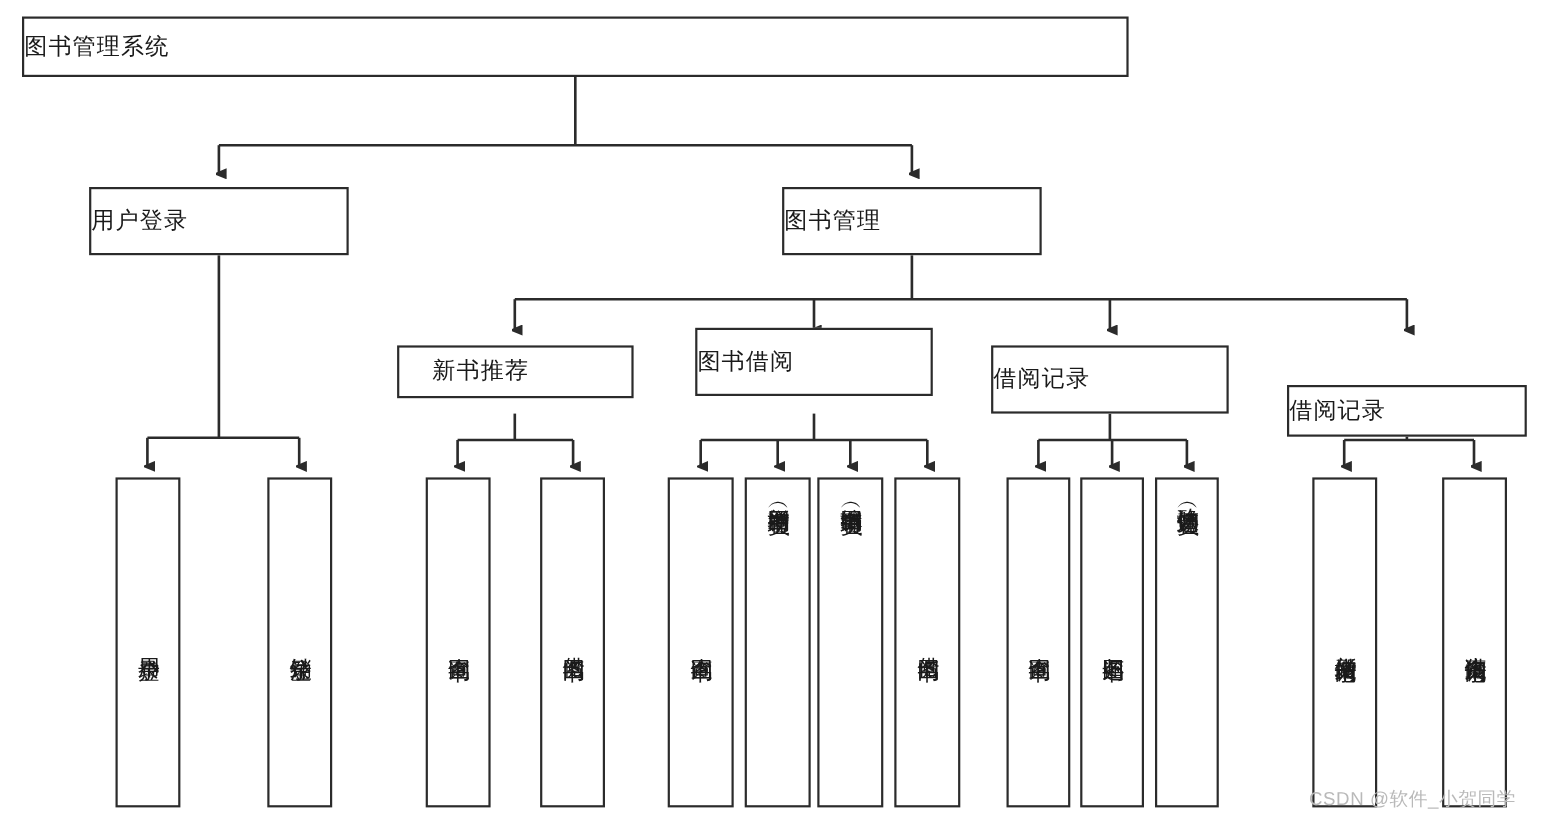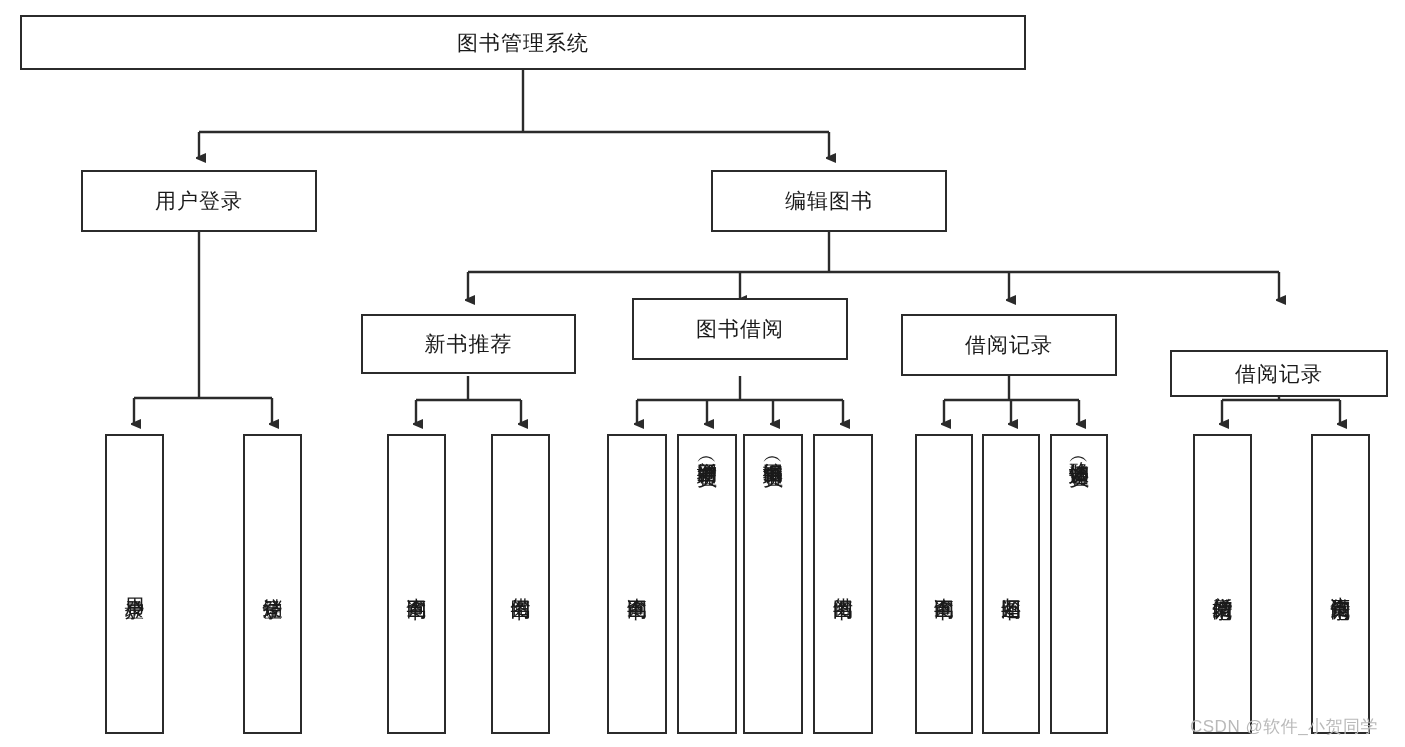--- a/index.html
+++ b/index.html
@@ -25,21 +25,20 @@
     height: 747px;
     pointer-events: none;
   }
   .node {
     position: absolute;
     box-sizing: border-box;
     border: 2px solid #2b2b2b;
     background: #ffffff;
     display: flex;
     align-items: center;
-    justify-content: center;
     color: #1a1a1a;
   }
   .node.horiz {
     font-size: 21px;
     letter-spacing: 1px;
     line-height: 1.2;
   }
   .node.vert {
     font-size: 20px;
     line-height: 1.45;
@@ -122,24 +121,24 @@
   </svg>
 
   <div class="node horiz" style="left:20px; top:15px; width:1006px; height:55px;">
     <span>图书管理系统</span>
   </div>
 
   <div class="node horiz" style="left:81px; top:170px; width:236px; height:62px;">
     <span>用户登录</span>
   </div>
   <div class="node horiz" style="left:711px; top:170px; width:236px; height:62px;">
-    <span>编辑图书</span>
+    <span>图书管理</span>
   </div>
 
-  <div class="node horiz" style="left:361px; top:314px; width:215px; height:60px;">
+  <div class="node horiz" style="left:361px; top:314px; width:215px; height:48px;padding-left:30px;">
     <span>新书推荐</span>
   </div>
   <div class="node horiz" style="left:632px; top:298px; width:216px; height:62px;">
     <span>图书借阅</span>
   </div>
   <div class="node horiz" style="left:901px; top:314px; width:216px; height:62px;">
     <span>借阅记录</span>
   </div>
   <div class="node horiz" style="left:1170px; top:314px; width:218px; height:47px;margin-top:36px;">
     <span>借阅记录</span>

